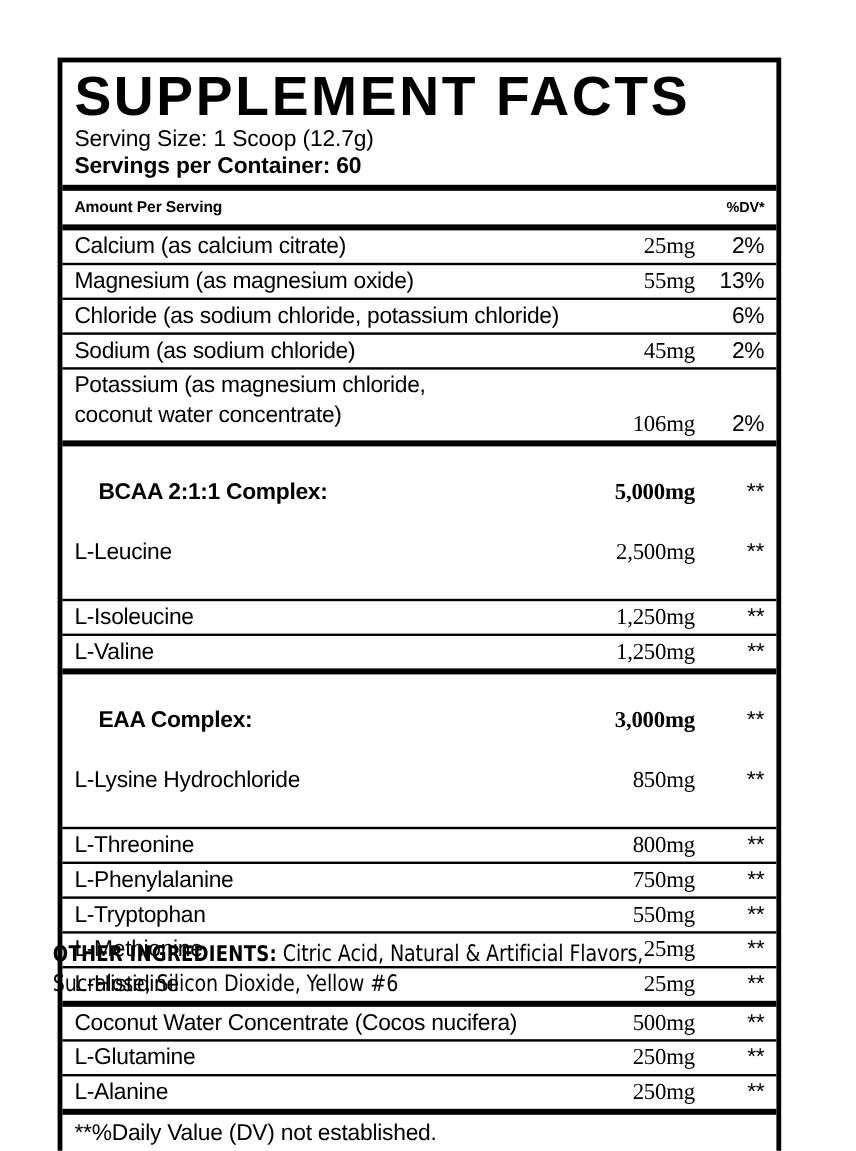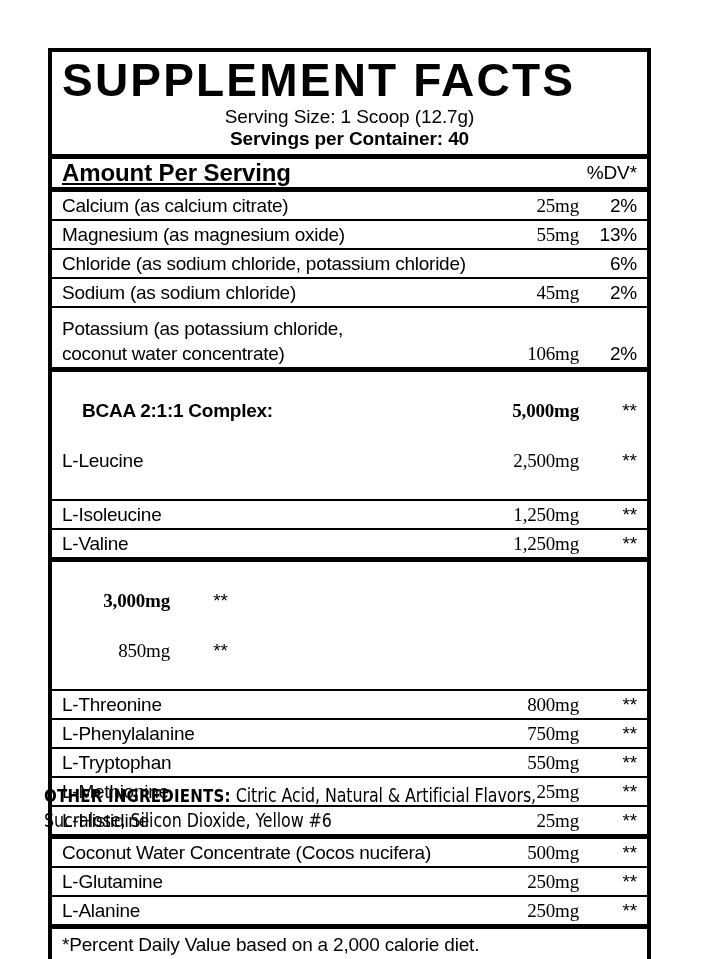--- a/index.html
+++ b/index.html
@@ -45,42 +45,41 @@
     line-height: 52px;
     letter-spacing: 2.2px;
     white-space: nowrap;
     margin-top: 2px;
     font-stretch: condensed;
   }
   .serving-line {
     font-size: 19px;
     line-height: 22px;
     letter-spacing: -0.1px;
-    text-align: center;
   }
   .serving-line.bold {
     font-weight: 700;
   }
 
   
   .rule-thick {
     height: 5px;
     background: #000;
     width: 100%;
   }
   .rule-thin {
     height: 2px;
     background: #000;
     width: 100%;
   }
 
   
   .row {
     display: flex;
-    align-items: flex-end;
+    align-items: flex-start;
     padding: 0 10px;
     box-sizing: border-box;
   }
   .row .name {
     flex: 1 1 auto;
     min-width: 0;
     font-size: 19px;
     line-height: 25px;
     letter-spacing: -0.25px;
     white-space: pre-line;
@@ -133,30 +132,29 @@
   }
 
   
   .header-row {
     display: flex;
     padding: 0 10px;
     box-sizing: border-box;
   }
   .header-row .h-left {
     flex: 1 1 auto;
-    font-size: 24px;
+    font-size: 13px;
     font-weight: 700;
     line-height: 28px;
     letter-spacing: -0.1px;
-    text-decoration: underline;
   }
   .header-row .h-right {
     flex: 0 0 auto;
-    font-size: 19px;
-    font-weight: 400;
+    font-size: 12px;
+    font-weight: 700;
     line-height: 28px;
     text-align: left;
     letter-spacing: -0.1px;
   }
 
   
   .footnotes {
     padding: 3px 10px 5px 10px;
   }
   .footnote {
@@ -188,21 +186,21 @@
 </head>
 <body>
 
 <div id="label-root">
 
   <div class="panel">
 
     <div class="title-block">
       <div class="facts-title">SUPPLEMENT FACTS</div>
       <div class="serving-line">Serving Size: 1 Scoop (12.7g)</div>
-      <div class="serving-line bold">Servings per Container: 40</div>
+      <div class="serving-line bold">Servings per Container: 60</div>
     </div>
 
     <div class="rule-thick"></div>
 
     <div class="header-row">
       <div class="h-left">Amount Per Serving</div>
       <div class="h-right">%DV*</div>
     </div>
 
     <div class="rule-thick"></div>
@@ -228,21 +226,21 @@
     <div class="rule-thin"></div>
 
     <div class="row">
       <div class="name">Sodium (as sodium chloride)</div>
       <div class="amount">45mg</div>
       <div class="dv">2%</div>
     </div>
     <div class="rule-thin"></div>
 
     <div class="row wrap-name">
-      <div class="name">Potassium (as potassium chloride,
+      <div class="name">Potassium (as magnesium chloride,
 coconut water concentrate)</div>
       <div class="amount">106mg</div>
       <div class="dv">2%</div>
     </div>
 
     <div class="rule-thick"></div>
 
     <div class="row two-line">
       <div class="name">
         <span class="line-b">BCAA 2:1:1 Complex:</span>
@@ -268,20 +266,24 @@
 
     <div class="row">
       <div class="name">L-Valine</div>
       <div class="amount">1,250mg</div>
       <div class="dv dv-stars">**</div>
     </div>
 
     <div class="rule-thick"></div>
 
     <div class="row two-line">
+      <div class="name">
+        <span class="line-b">EAA Complex:</span>
+        <span class="line-n">L-Lysine Hydrochloride</span>
+      </div>
       <div class="amount">
         <span class="line-b">3,000mg</span>
         <span class="line-n">850mg</span>
       </div>
       <div class="dv">
         <span class="line-n dv-stars">**</span>
         <span class="line-n dv-stars">**</span>
       </div>
     </div>
     <div class="rule-thin"></div>
@@ -338,21 +340,20 @@
 
     <div class="row">
       <div class="name">L-Alanine</div>
       <div class="amount">250mg</div>
       <div class="dv dv-stars">**</div>
     </div>
 
     <div class="rule-thick"></div>
 
     <div class="footnotes">
-      <div class="footnote">*Percent Daily Value based on a 2,000 calorie diet.</div>
       <div class="footnote">**%Daily Value (DV) not established.</div>
     </div>
 
   </div>
 
   <div class="other-ing">
     <b>OTHER INGREDIENTS:</b><span> Citric Acid, Natural &amp; Artificial Flavors, Sucralose, Silicon Dioxide, Yellow #6</span>
   </div>
 
 </div>

